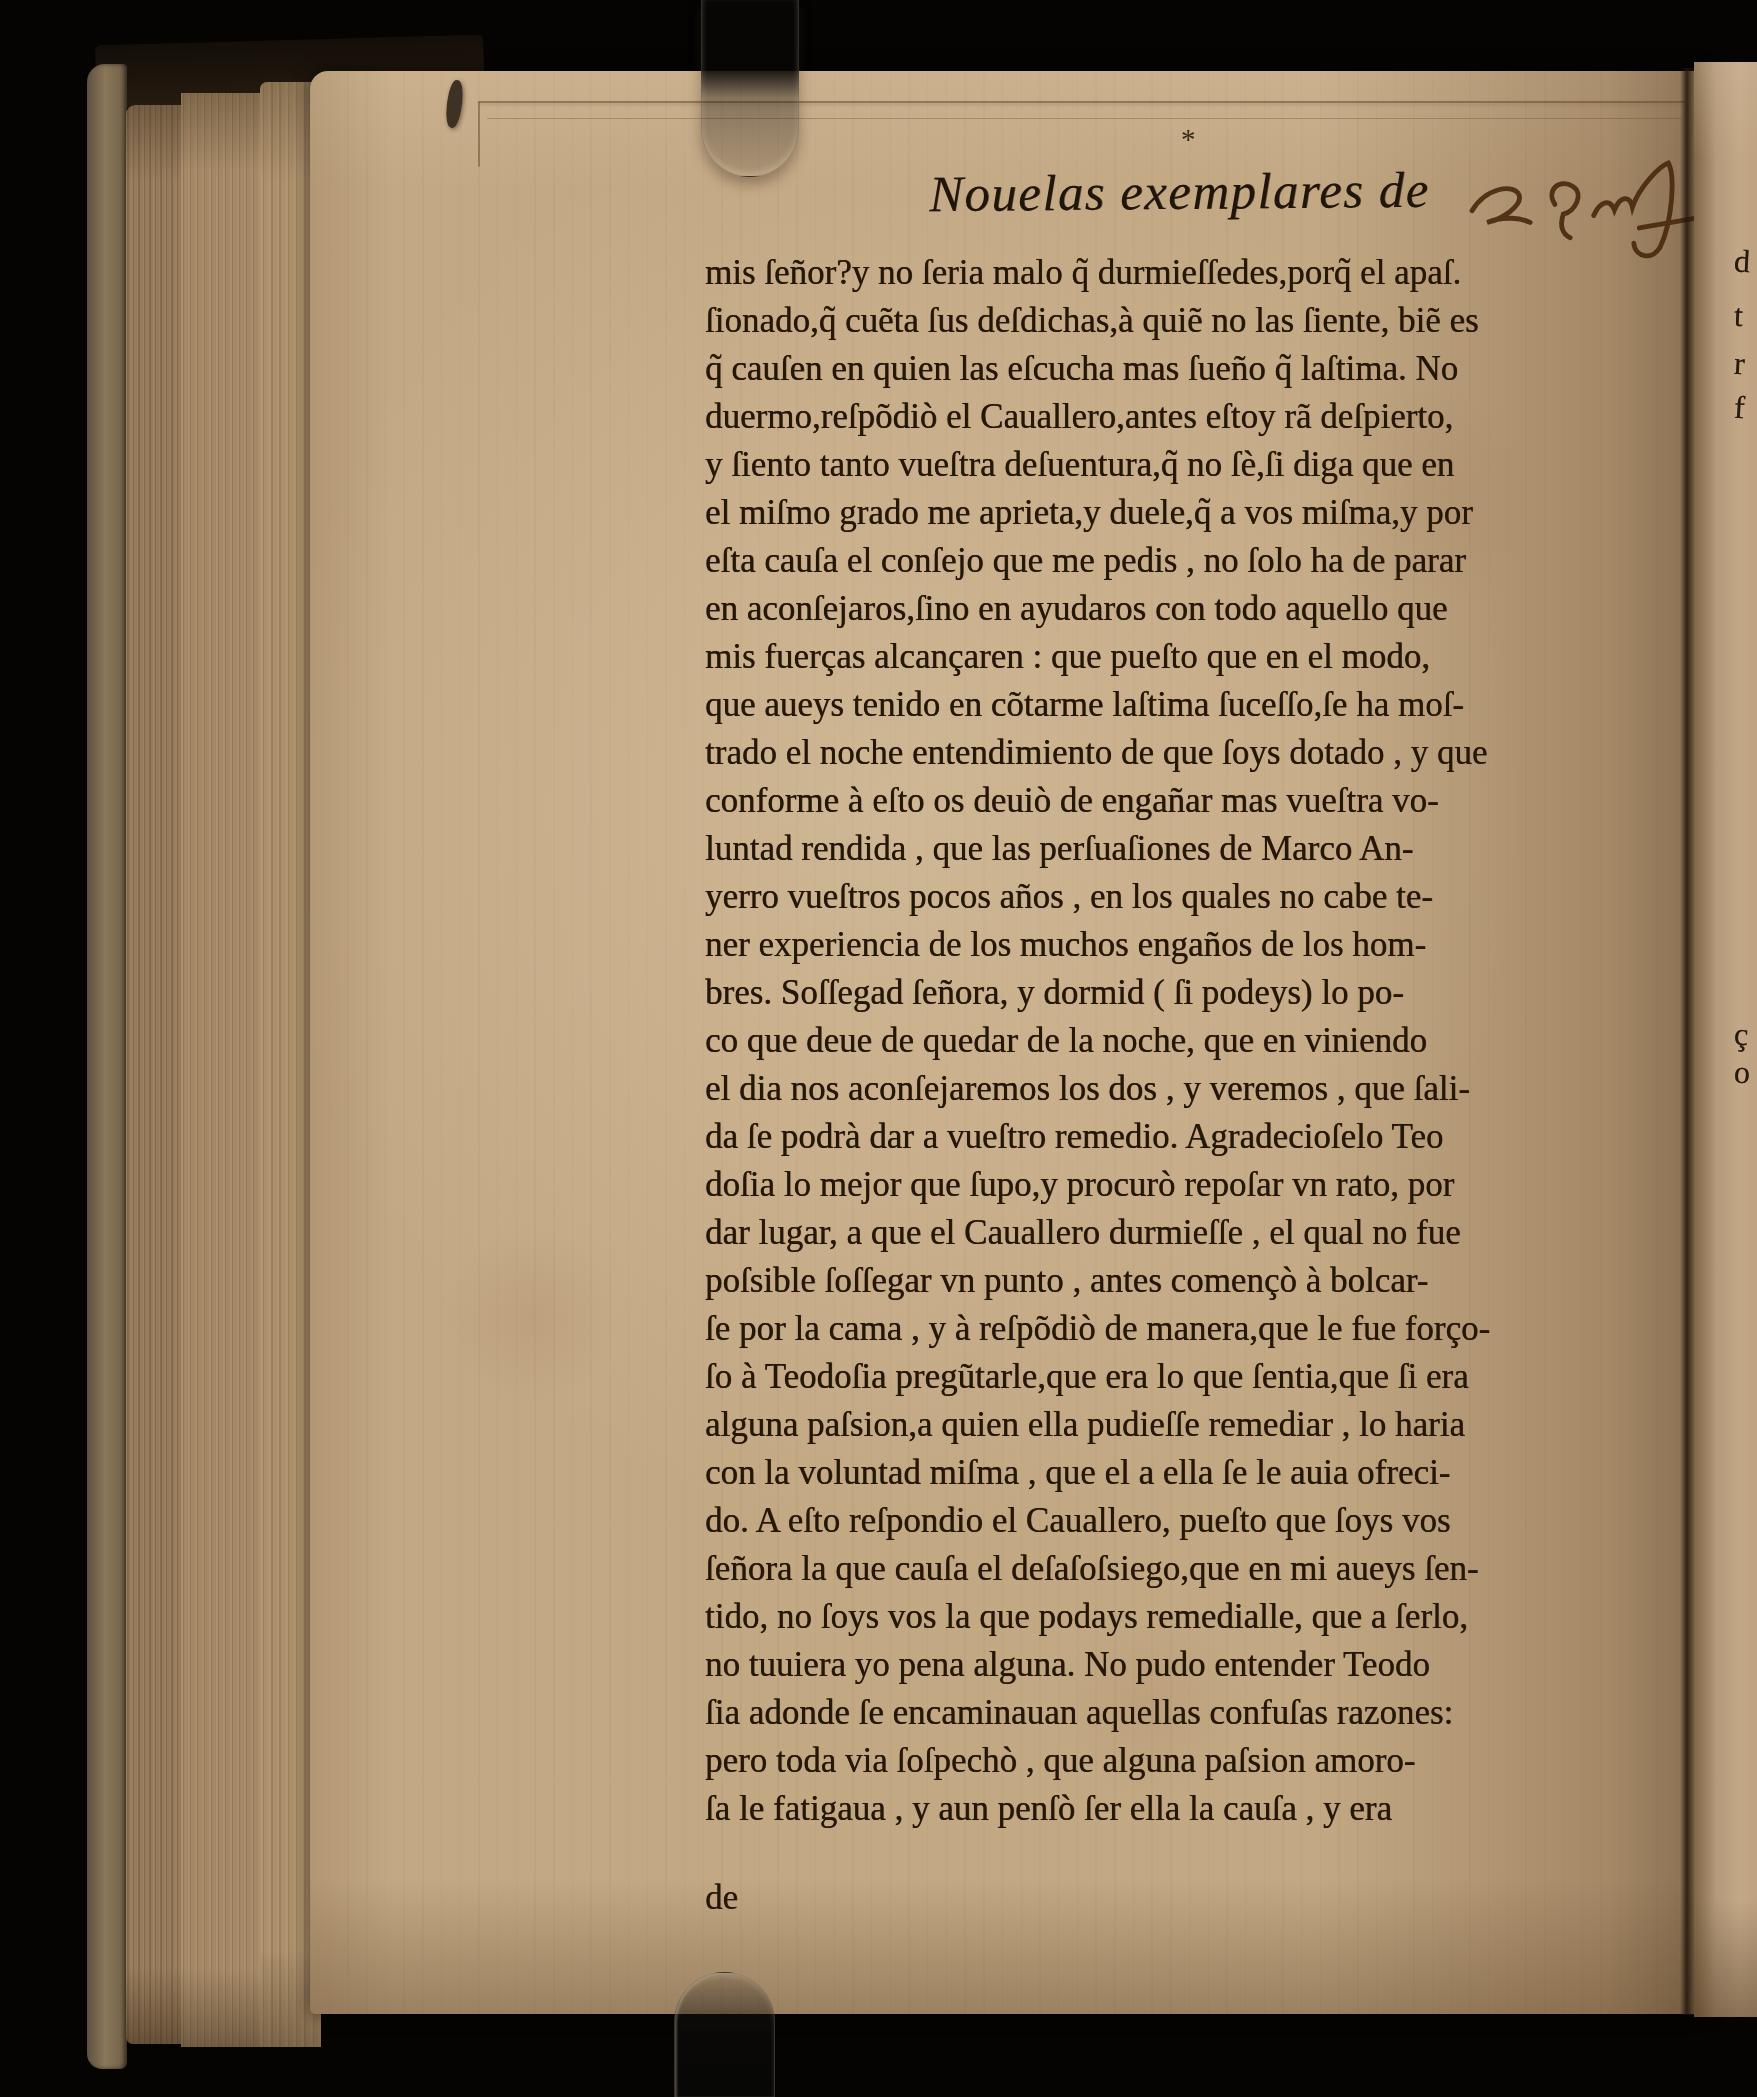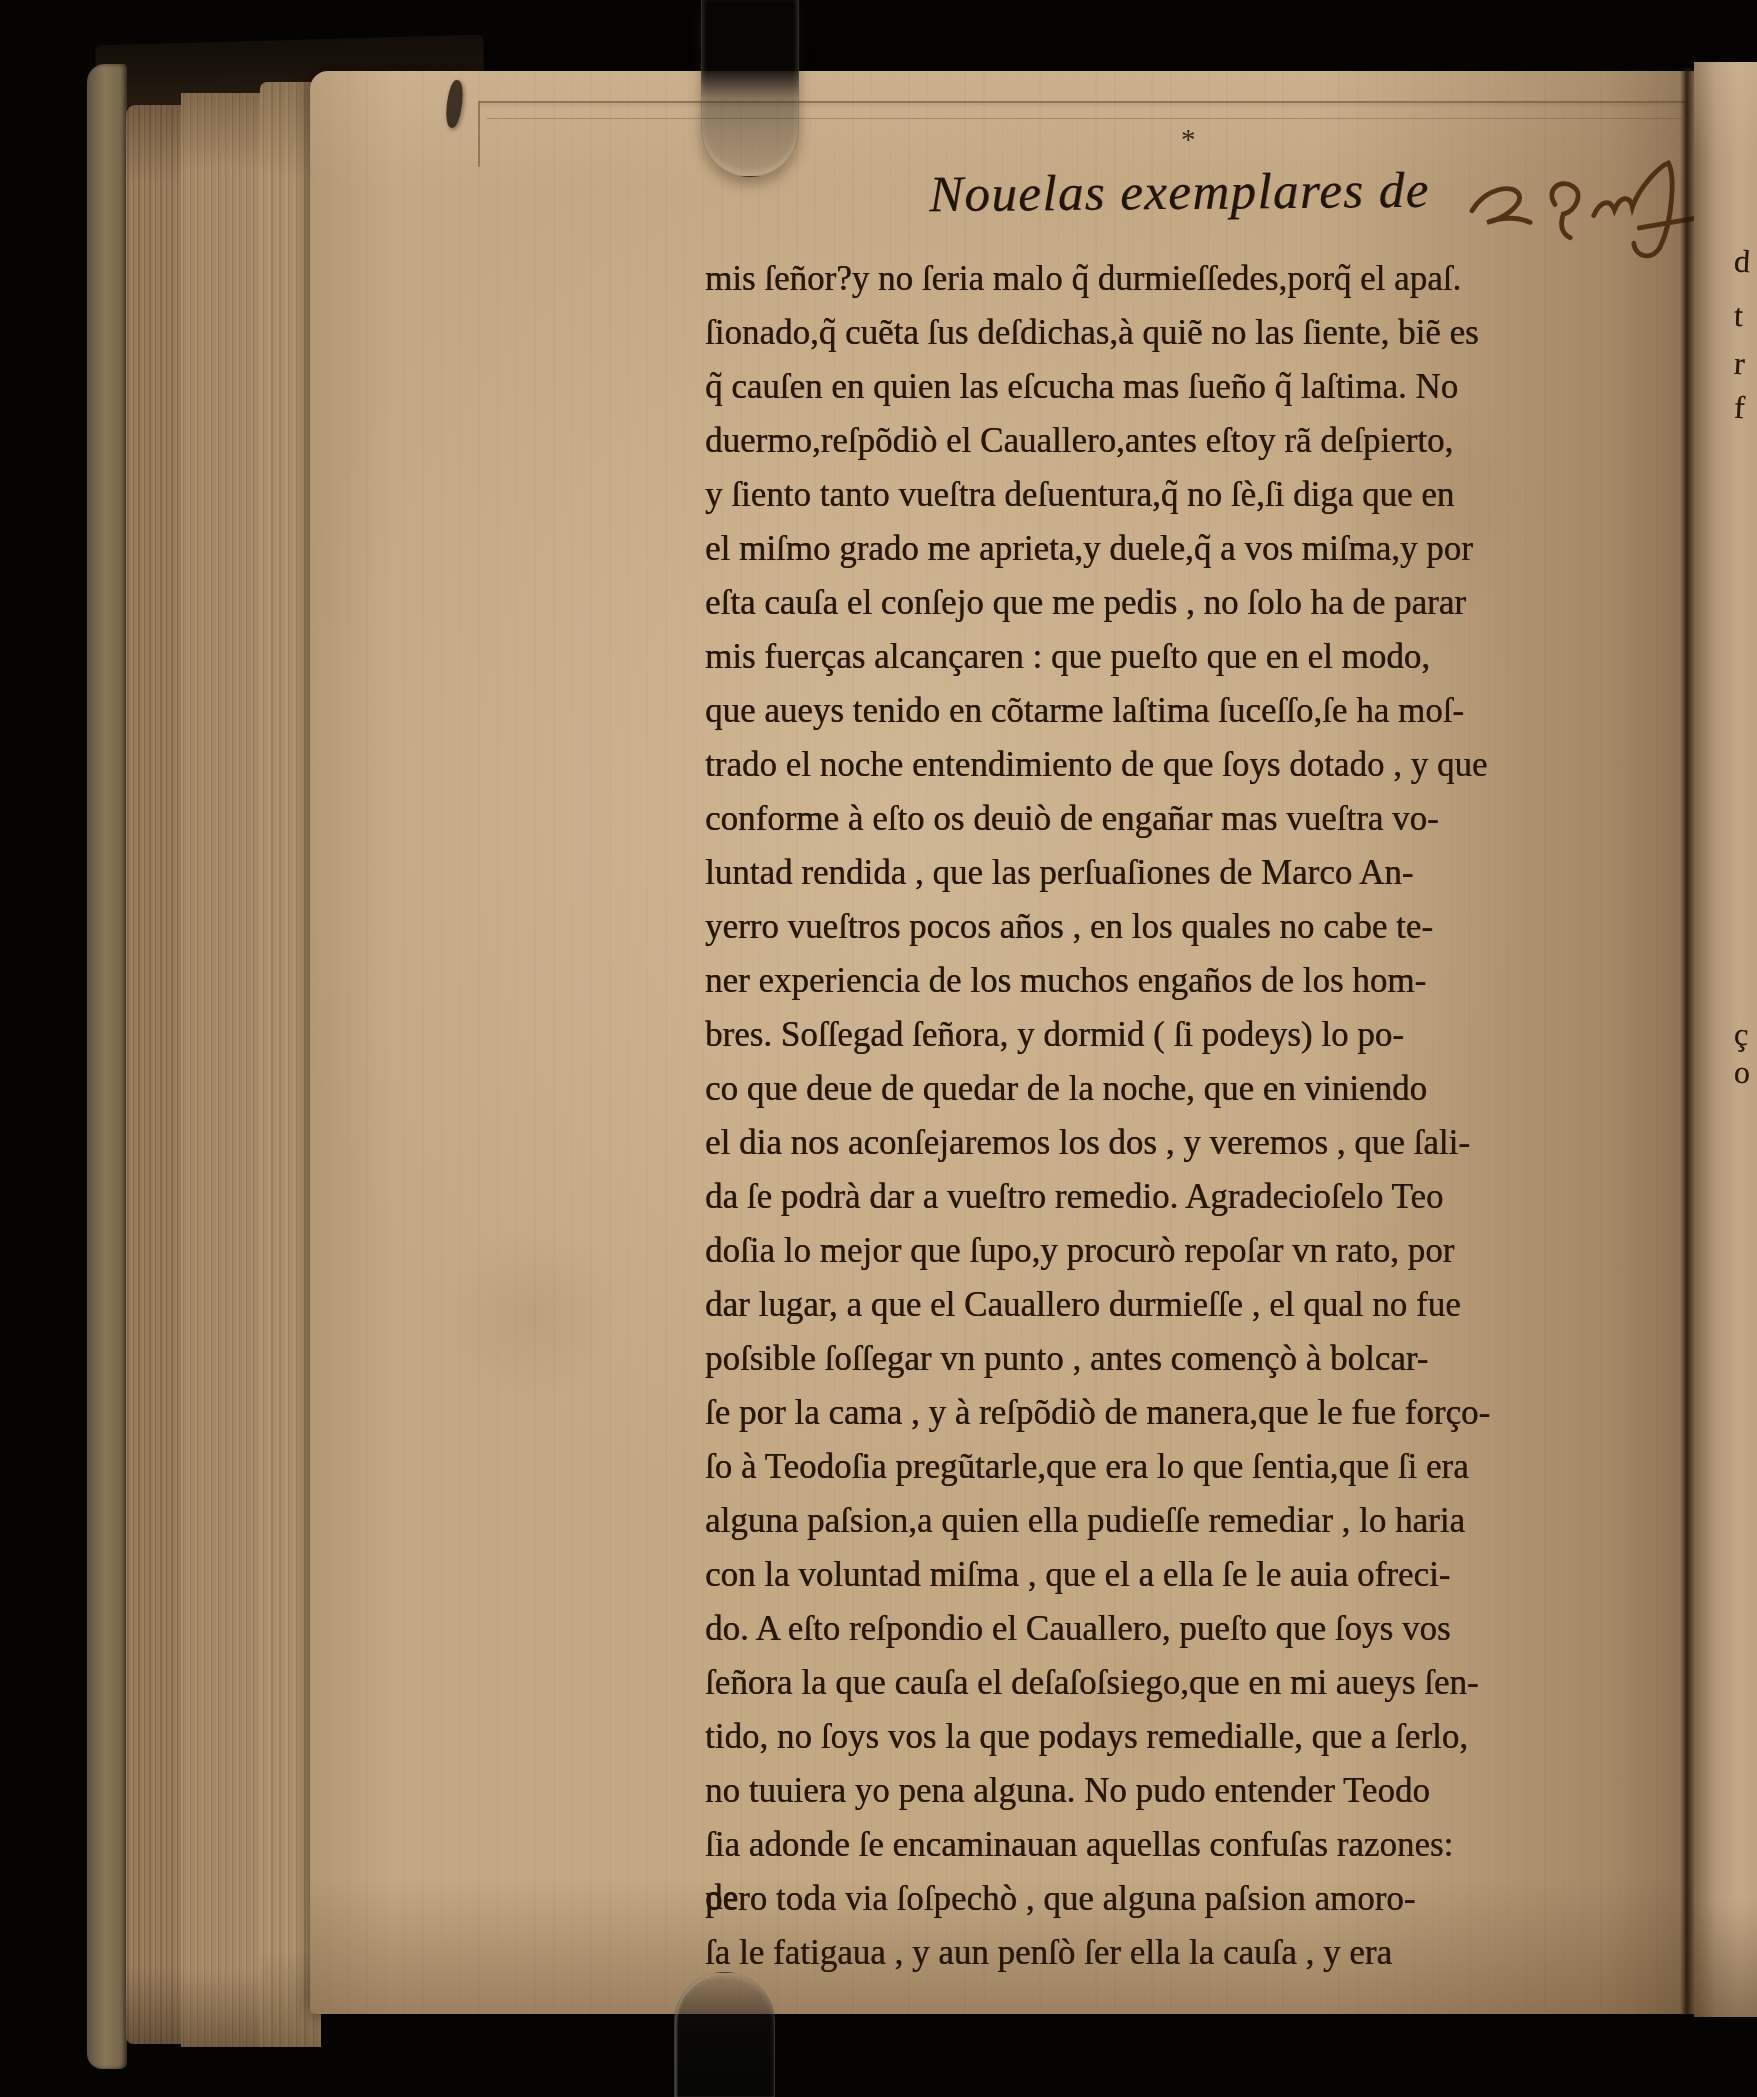--- a/index.html
+++ b/index.html
@@ -79,21 +79,21 @@
   .asterisk{position:absolute;left:1181px;top:123px;font-size:29px;color:#36281a;}
   .annotation{position:absolute;left:1458px;top:145px;}
   
   .text-block{
     position:absolute;left:705px;top:249px;width:986px;
     font-size:35px;color:#241708;
     text-shadow:0.4px 0 0 rgba(36,23,8,.75), 0 0 0.7px rgba(36,23,8,.3);
   }
   .tline{
     height:48px;line-height:48px;overflow:hidden;white-space:nowrap;
-    text-align:justify;text-align-last:justify;margin-top:6px;
+    text-align:justify;text-align-last:justify;
   }
   .tline::after{content:"";display:inline-block;width:100%;}
   .catchword{
     position:absolute;left:705px;top:1878px;width:961px;
     font-size:35px;color:#241708;text-align:left;
     text-shadow:0.4px 0 0 rgba(36,23,8,.75);
   }
   
   .gutter-crease{position:absolute;left:1680px;top:68px;width:15.2px;height:1947px;
     background:linear-gradient(90deg,rgba(40,26,14,0),rgba(32,20,10,.85) 45%,rgba(40,26,14,.15));}
@@ -153,20 +153,21 @@
   </svg>
 
   <div class="text-block">
       <div class="tline">mis ſeñor?y no ſeria malo q̃ durmieſſedes,porq̃ el apaſ.</div>
       <div class="tline">ſionado,q̃ cuẽta ſus deſdichas,à quiẽ no las ſiente, biẽ es</div>
       <div class="tline">q̃ cauſen en quien las eſcucha mas ſueño q̃ laſtima. No</div>
       <div class="tline">duermo,reſpõdiò el Cauallero,antes eſtoy rã deſpierto,</div>
       <div class="tline">y ſiento tanto vueſtra deſuentura,q̃ no ſè,ſi diga que en</div>
       <div class="tline">el miſmo grado me aprieta,y duele,q̃ a vos miſma,y por</div>
       <div class="tline">eſta cauſa el conſejo que me pedis , no ſolo ha de parar</div>
+      <div class="tline">en aconſejaros,ſino en ayudaros con todo aquello que</div>
       <div class="tline">mis fuerças alcançaren : que pueſto que en el modo,</div>
       <div class="tline">que aueys tenido en cõtarme laſtima ſuceſſo,ſe ha moſ-</div>
       <div class="tline">trado el noche entendimiento de que ſoys dotado , y que</div>
       <div class="tline">conforme à eſto os deuiò de engañar mas vueſtra vo-</div>
       <div class="tline">luntad rendida , que las perſuaſiones de Marco An-</div>
       <div class="tline">yerro vueſtros pocos años , en los quales no cabe te-</div>
       <div class="tline">ner experiencia de los muchos engaños de los hom-</div>
       <div class="tline">bres. Soſſegad ſeñora, y dormid ( ſi podeys) lo po-</div>
       <div class="tline">co que deue de quedar de la noche, que en viniendo</div>
       <div class="tline">el dia nos aconſejaremos los dos , y veremos , que ſali-</div>

